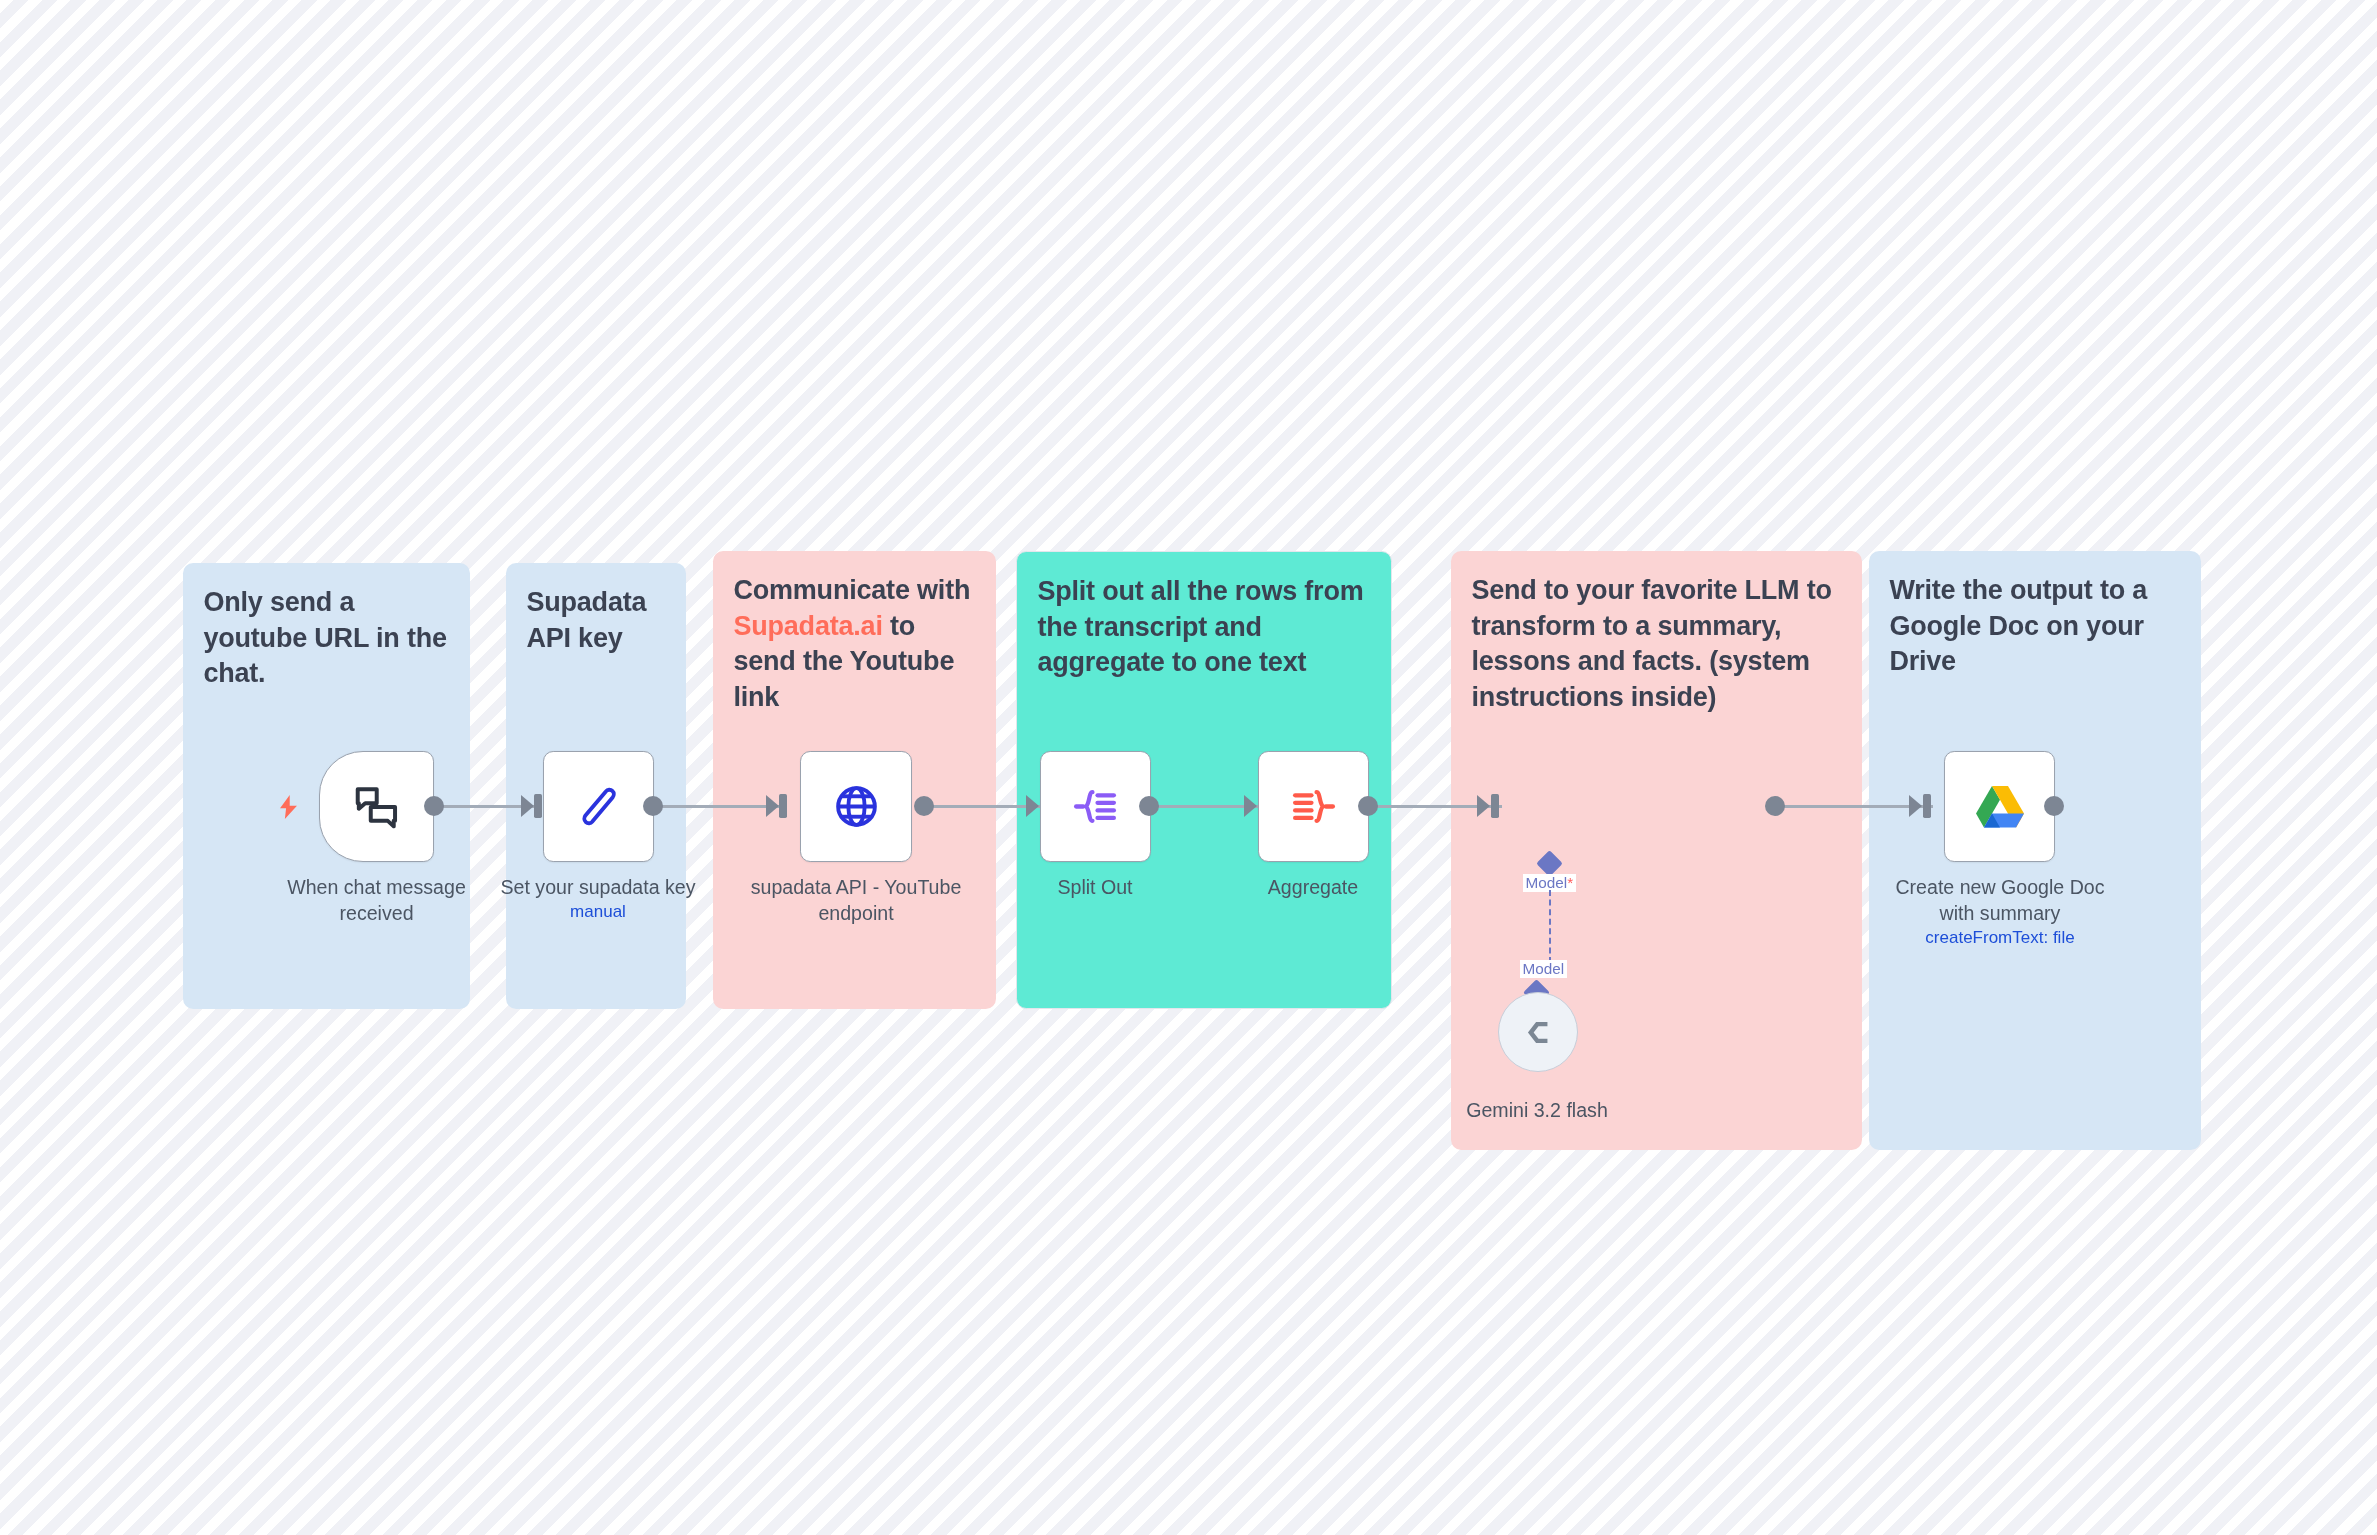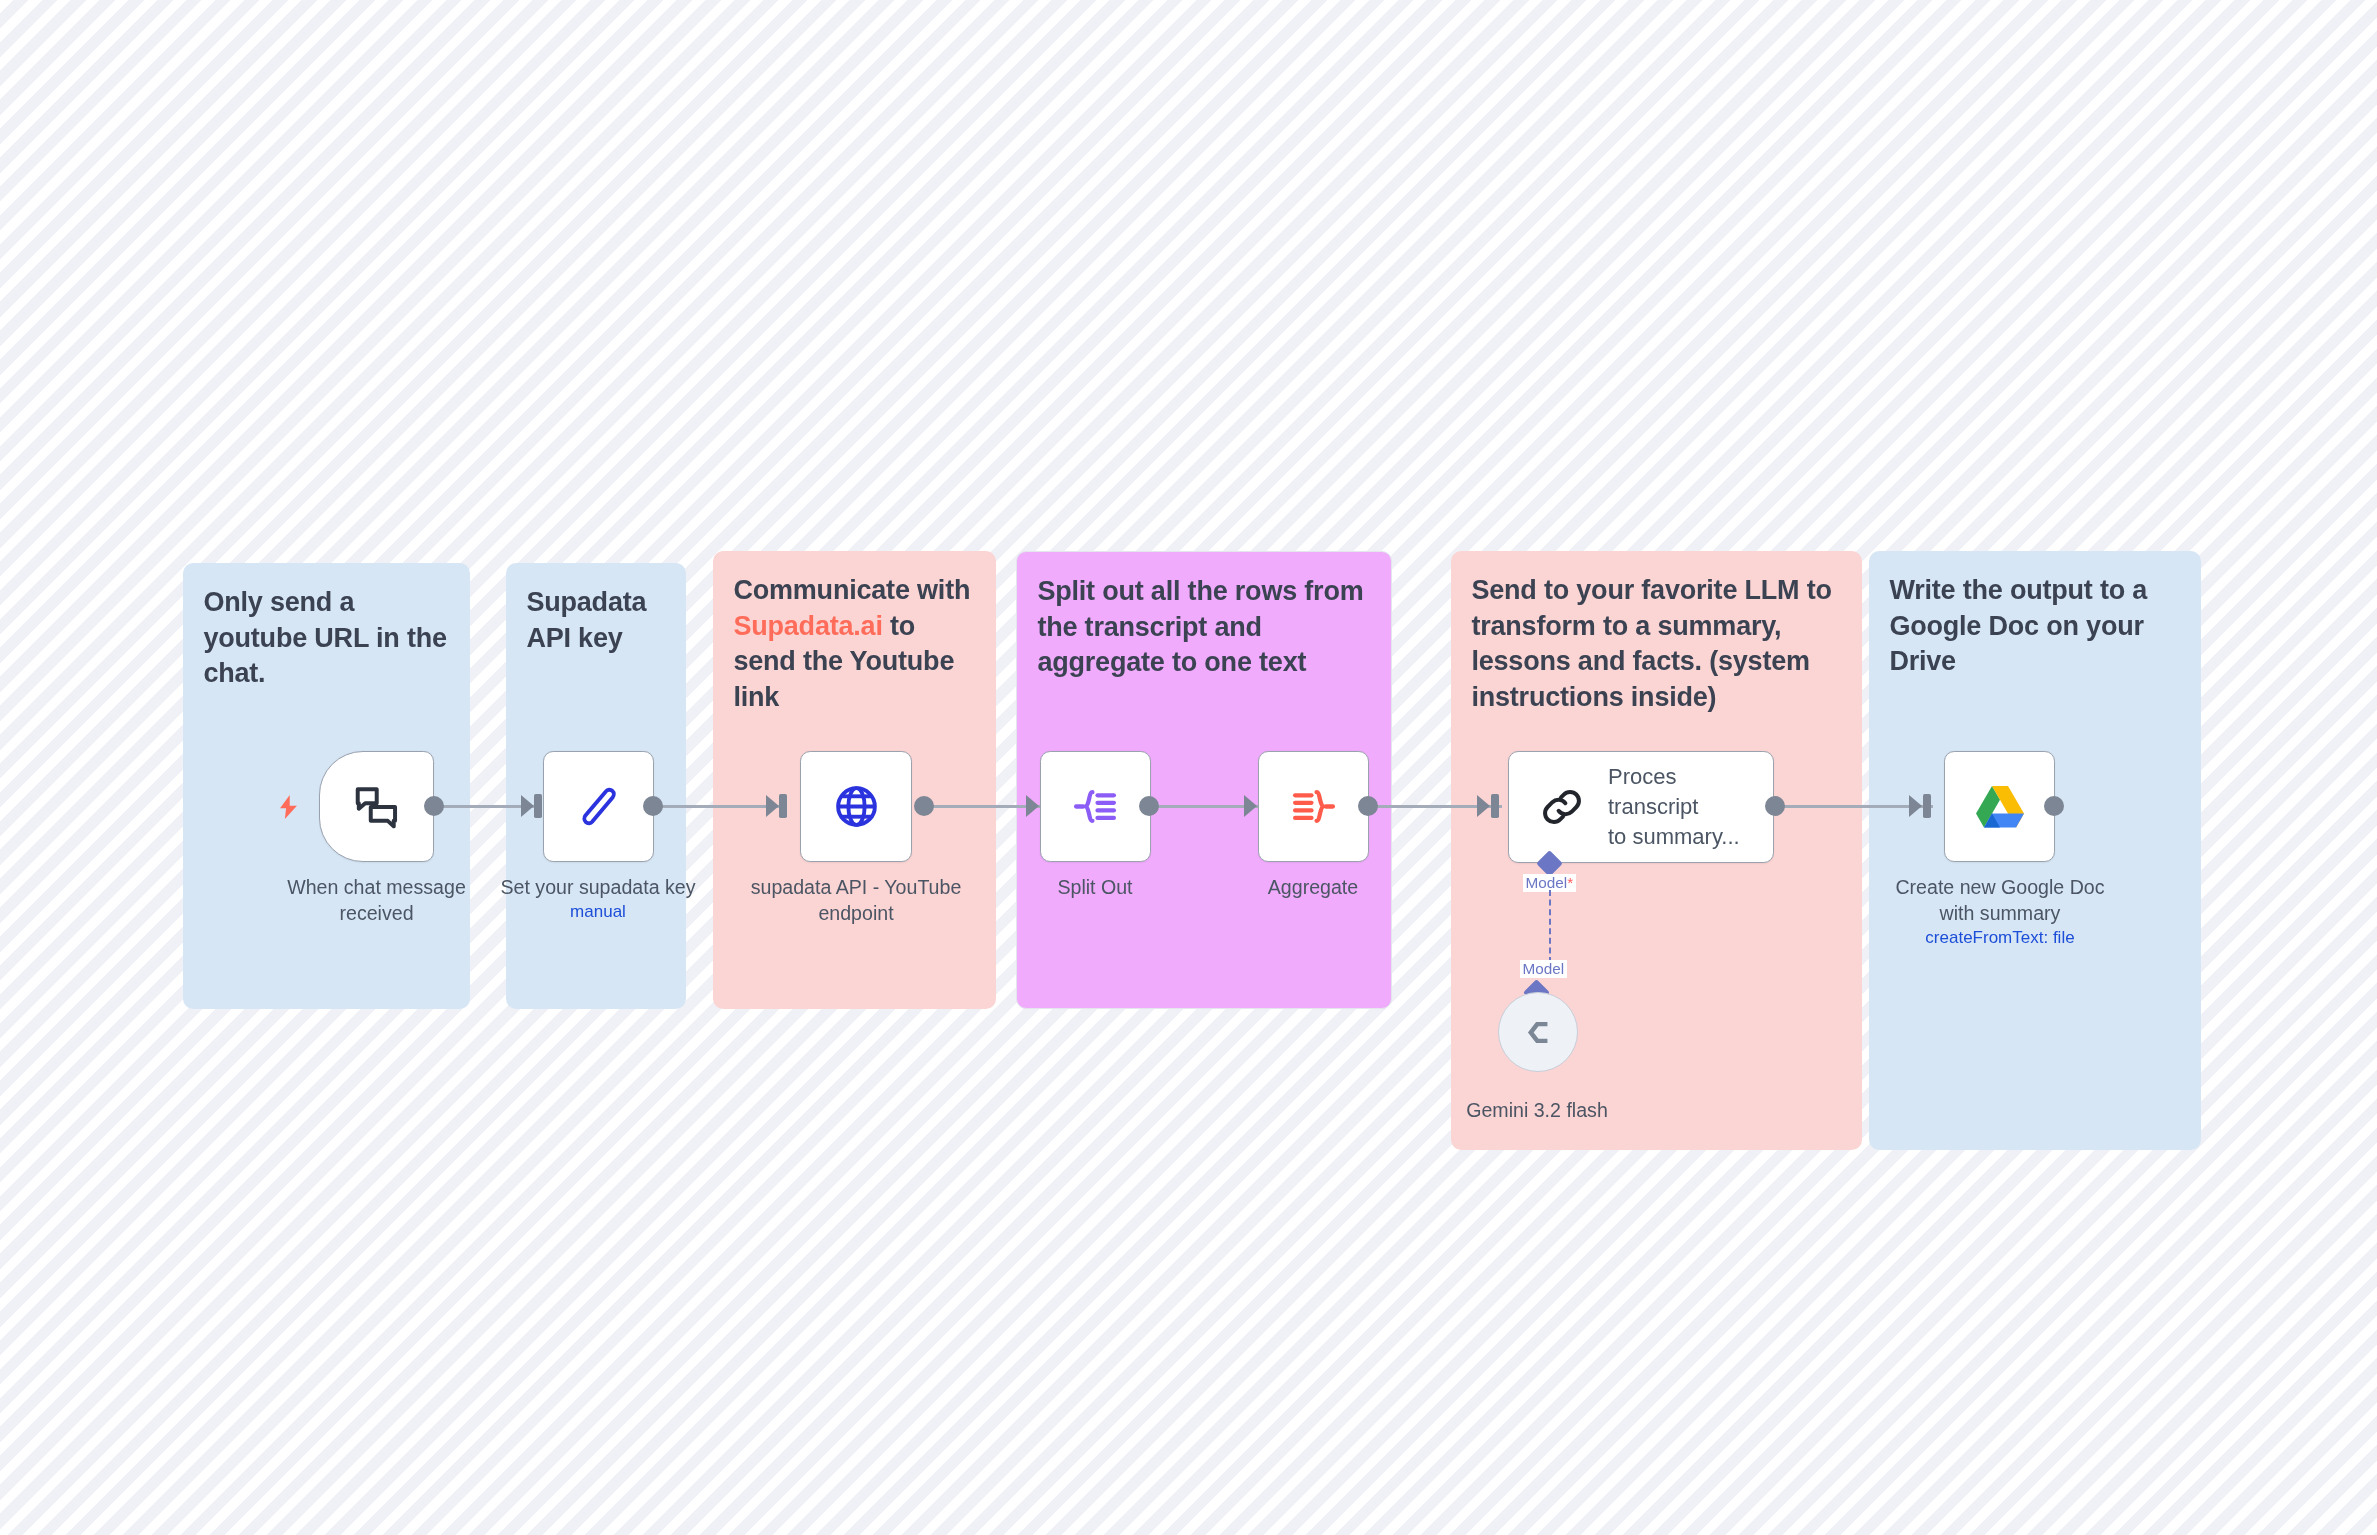--- a/index.html
+++ b/index.html
@@ -19,21 +19,21 @@
 
   
   .note {
     position:absolute;
     border-radius:10.2px;
     box-sizing:border-box;
     padding:22px 20.4px 0 20.4px;
   }
   .note.blue  { background:#d6e6f5; }
   .note.pink  { background:#fbd4d4; }
-  .note.white { background:#f0abfc; border:0.9px solid #e3e6ec; }
+  .note.white { background:#5eead4; border:0.9px solid #e3e6ec; }
   .note-title {
     font-size:27px;
     font-weight:bold;
     line-height:1.32;
     color:#3b4252;
     letter-spacing:-0.2px;
   }
   .brand-red { color:#ff6d5a; }
 
   
@@ -258,30 +258,20 @@
         <line x1="11" y1="6.5" x2="3" y2="6.5"></line>
         <line x1="11" y1="10.2" x2="3" y2="10.2"></line>
         <line x1="11" y1="13.9" x2="3" y2="13.9"></line>
         <line x1="11" y1="17.6" x2="3" y2="17.6"></line>
       </svg>
     </span>
   </div>
   <div class="endpoint-dot" style="left:1358px; top:796px;"></div>
   <div class="node-caption" style="left:1198px; top:875px; width:230px;">Aggregate</div>
 
-  <div class="node wide" style="left:1508px; top:751px; width:266px; height:112px;">
-    <span>
-      <svg width="48" height="48" viewBox="0 0 24 24" fill="none" stroke="#22262c" stroke-width="2" stroke-linecap="round">
-        <path d="M10.3 13.9 a4.4 4.4 0 0 0 6.5 .5 l2.4 -2.4 a4.4 4.4 0 1 0 -6.3 -6.2 l-1.4 1.4"></path>
-        <path d="M13.7 10.1 a4.4 4.4 0 0 0 -6.5 -.5 l-2.4 2.4 a4.4 4.4 0 1 0 6.3 6.2 l1.4 -1.4"></path>
-      </svg>
-    </span>
-    <span class="chain-label">Proces transcript
-to summary...</span>
-  </div>
   <div class="endpoint-dot" style="left:1765px; top:796px;"></div>
 
   <div class="diamond" style="left:1540px; top:854px;"></div>
   <div class="port-label" style="left:1523px; top:874px;">
     <span>Model</span><span class="req">*</span>
   </div>
   <div class="dashed-link" style="left:1549px; top:890px; height:73px;"></div>
   <div class="port-label" style="left:1520px; top:960px;">Model</div>
   <div class="diamond" style="left:1527px; top:983px;"></div>
 

